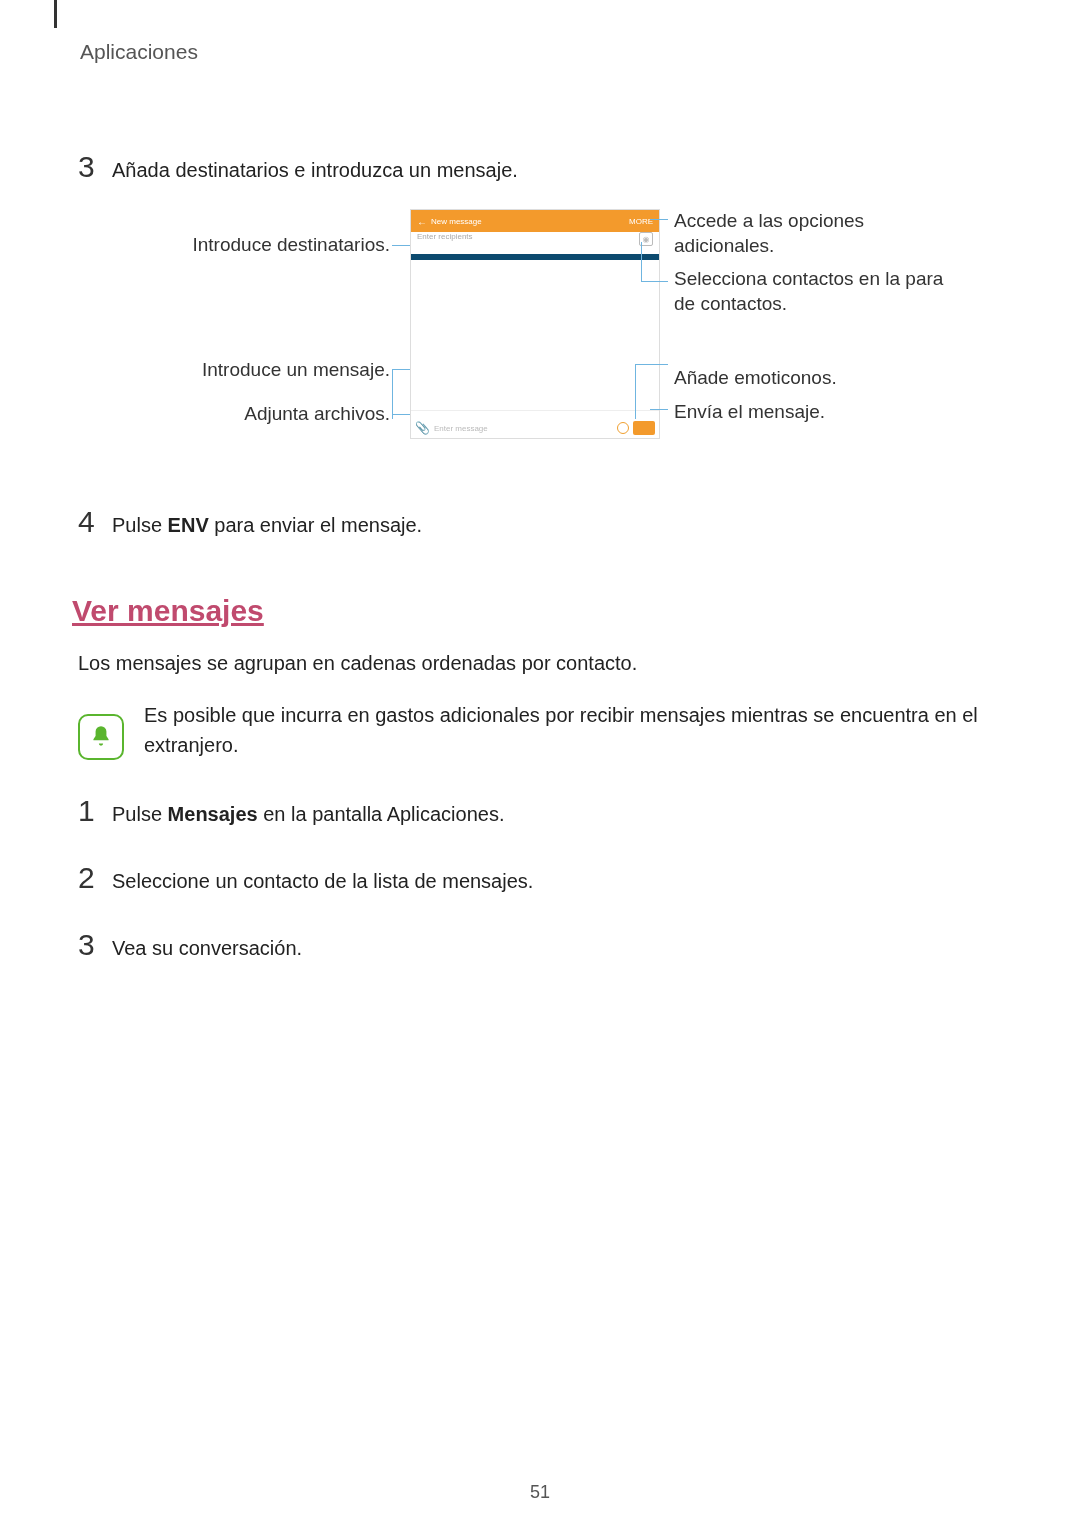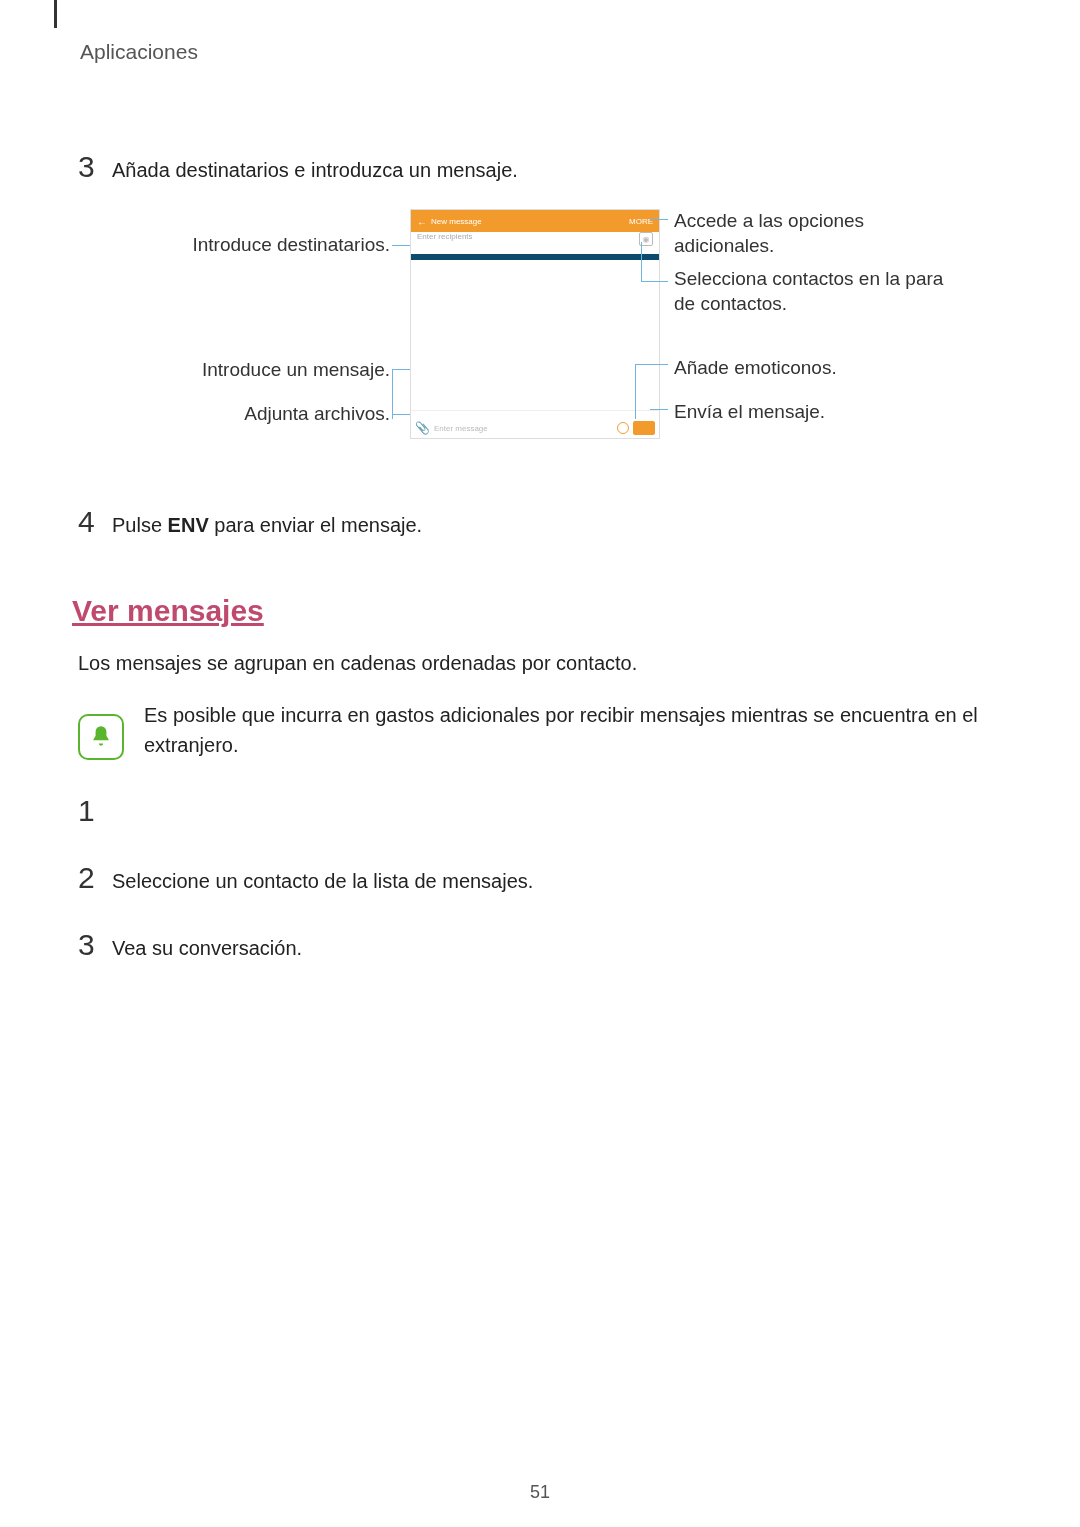--- a/index.html
+++ b/index.html
@@ -235,21 +235,21 @@
 
     <div class="conn" style="left:530px; top:10px; width:18px; height:1px;"></div>
     <div class="conn" style="left:521px; top:33px; width:1px; height:40px;"></div>
     <div class="conn" style="left:521px; top:72px; width:27px; height:1px;"></div>
     <div class="conn" style="left:515px; top:155px; width:1px; height:55px;"></div>
     <div class="conn" style="left:515px; top:155px; width:33px; height:1px;"></div>
     <div class="conn" style="left:530px; top:200px; width:18px; height:1px;"></div>
 
     <div class="label-r" style="left:554px; top:0px; width:280px;">Accede a las opciones adicionales.</div>
     <div class="label-r" style="left:554px; top:58px; width:290px;">Selecciona contactos en la para de contactos.</div>
-    <div class="label-r" style="left:554px; top:147px; width:280px;">Añade emoticonos.</div>
+    <div class="label-r" style="left:554px; top:157px; width:280px;">Añade emoticonos.</div>
     <div class="label-r" style="left:554px; top:191px; width:280px;">Envía el mensaje.</div>
   </div>
 
   <div class="step">
     <div class="num">4</div>
     <div class="txt">
       <span>Pulse </span><strong>ENV</strong><span> para enviar el mensaje.</span>
     </div>
   </div>
 
@@ -260,20 +260,23 @@
     <div class="note-icon">
       <svg viewBox="0 0 24 24" fill="#5ab52e">
           <path d="M12 2a5 5 0 0 0-5 5v4l-2 3v1h14v-1l-2-3V7a5 5 0 0 0-5-5zm-2 16a2 2 0 0 0 4 0h-4z"></path>
         </svg>
     </div>
     <div class="note-text">Es posible que incurra en gastos adicionales por recibir mensajes mientras se encuentra en el extranjero.</div>
   </div>
 
   <div class="step">
     <div class="num">1</div>
+    <div class="txt">
+      <span>Pulse </span><strong>Mensajes</strong><span> en la pantalla Aplicaciones.</span>
+    </div>
   </div>
 
   <div class="step">
     <div class="num">2</div>
     <div class="txt">Seleccione un contacto de la lista de mensajes.</div>
   </div>
 
   <div class="step">
     <div class="num">3</div>
     <div class="txt">Vea su conversación.</div>

